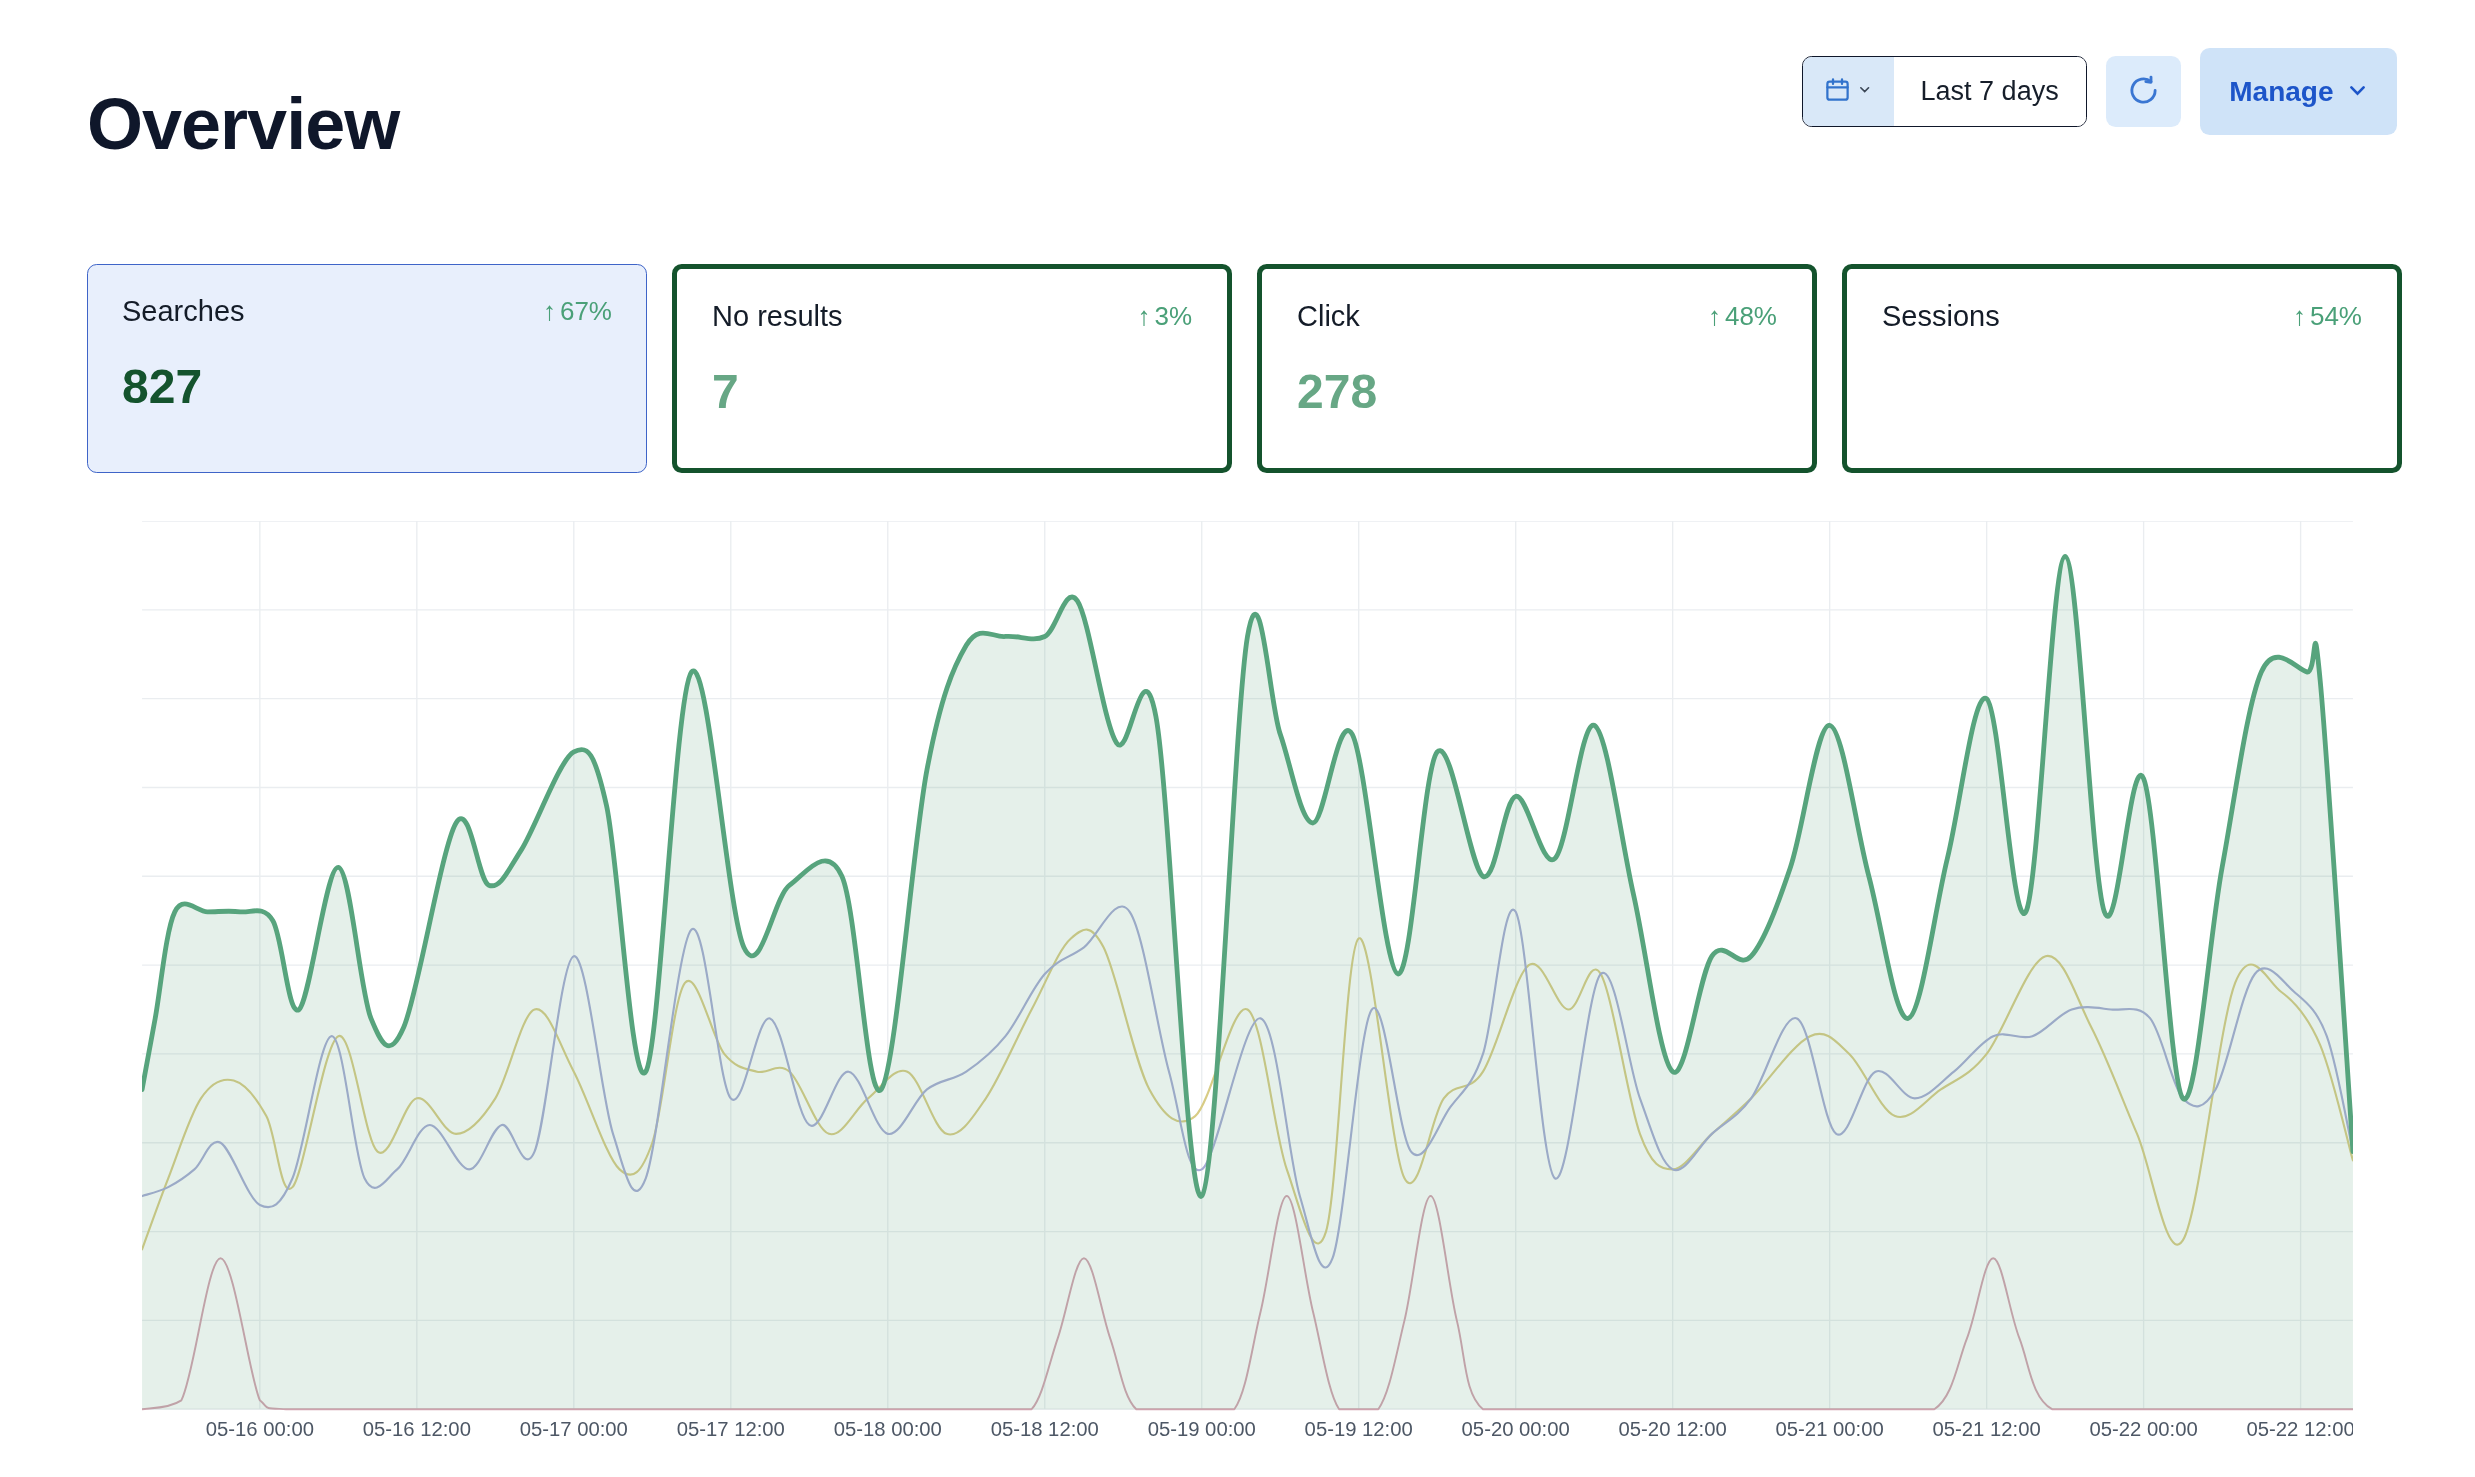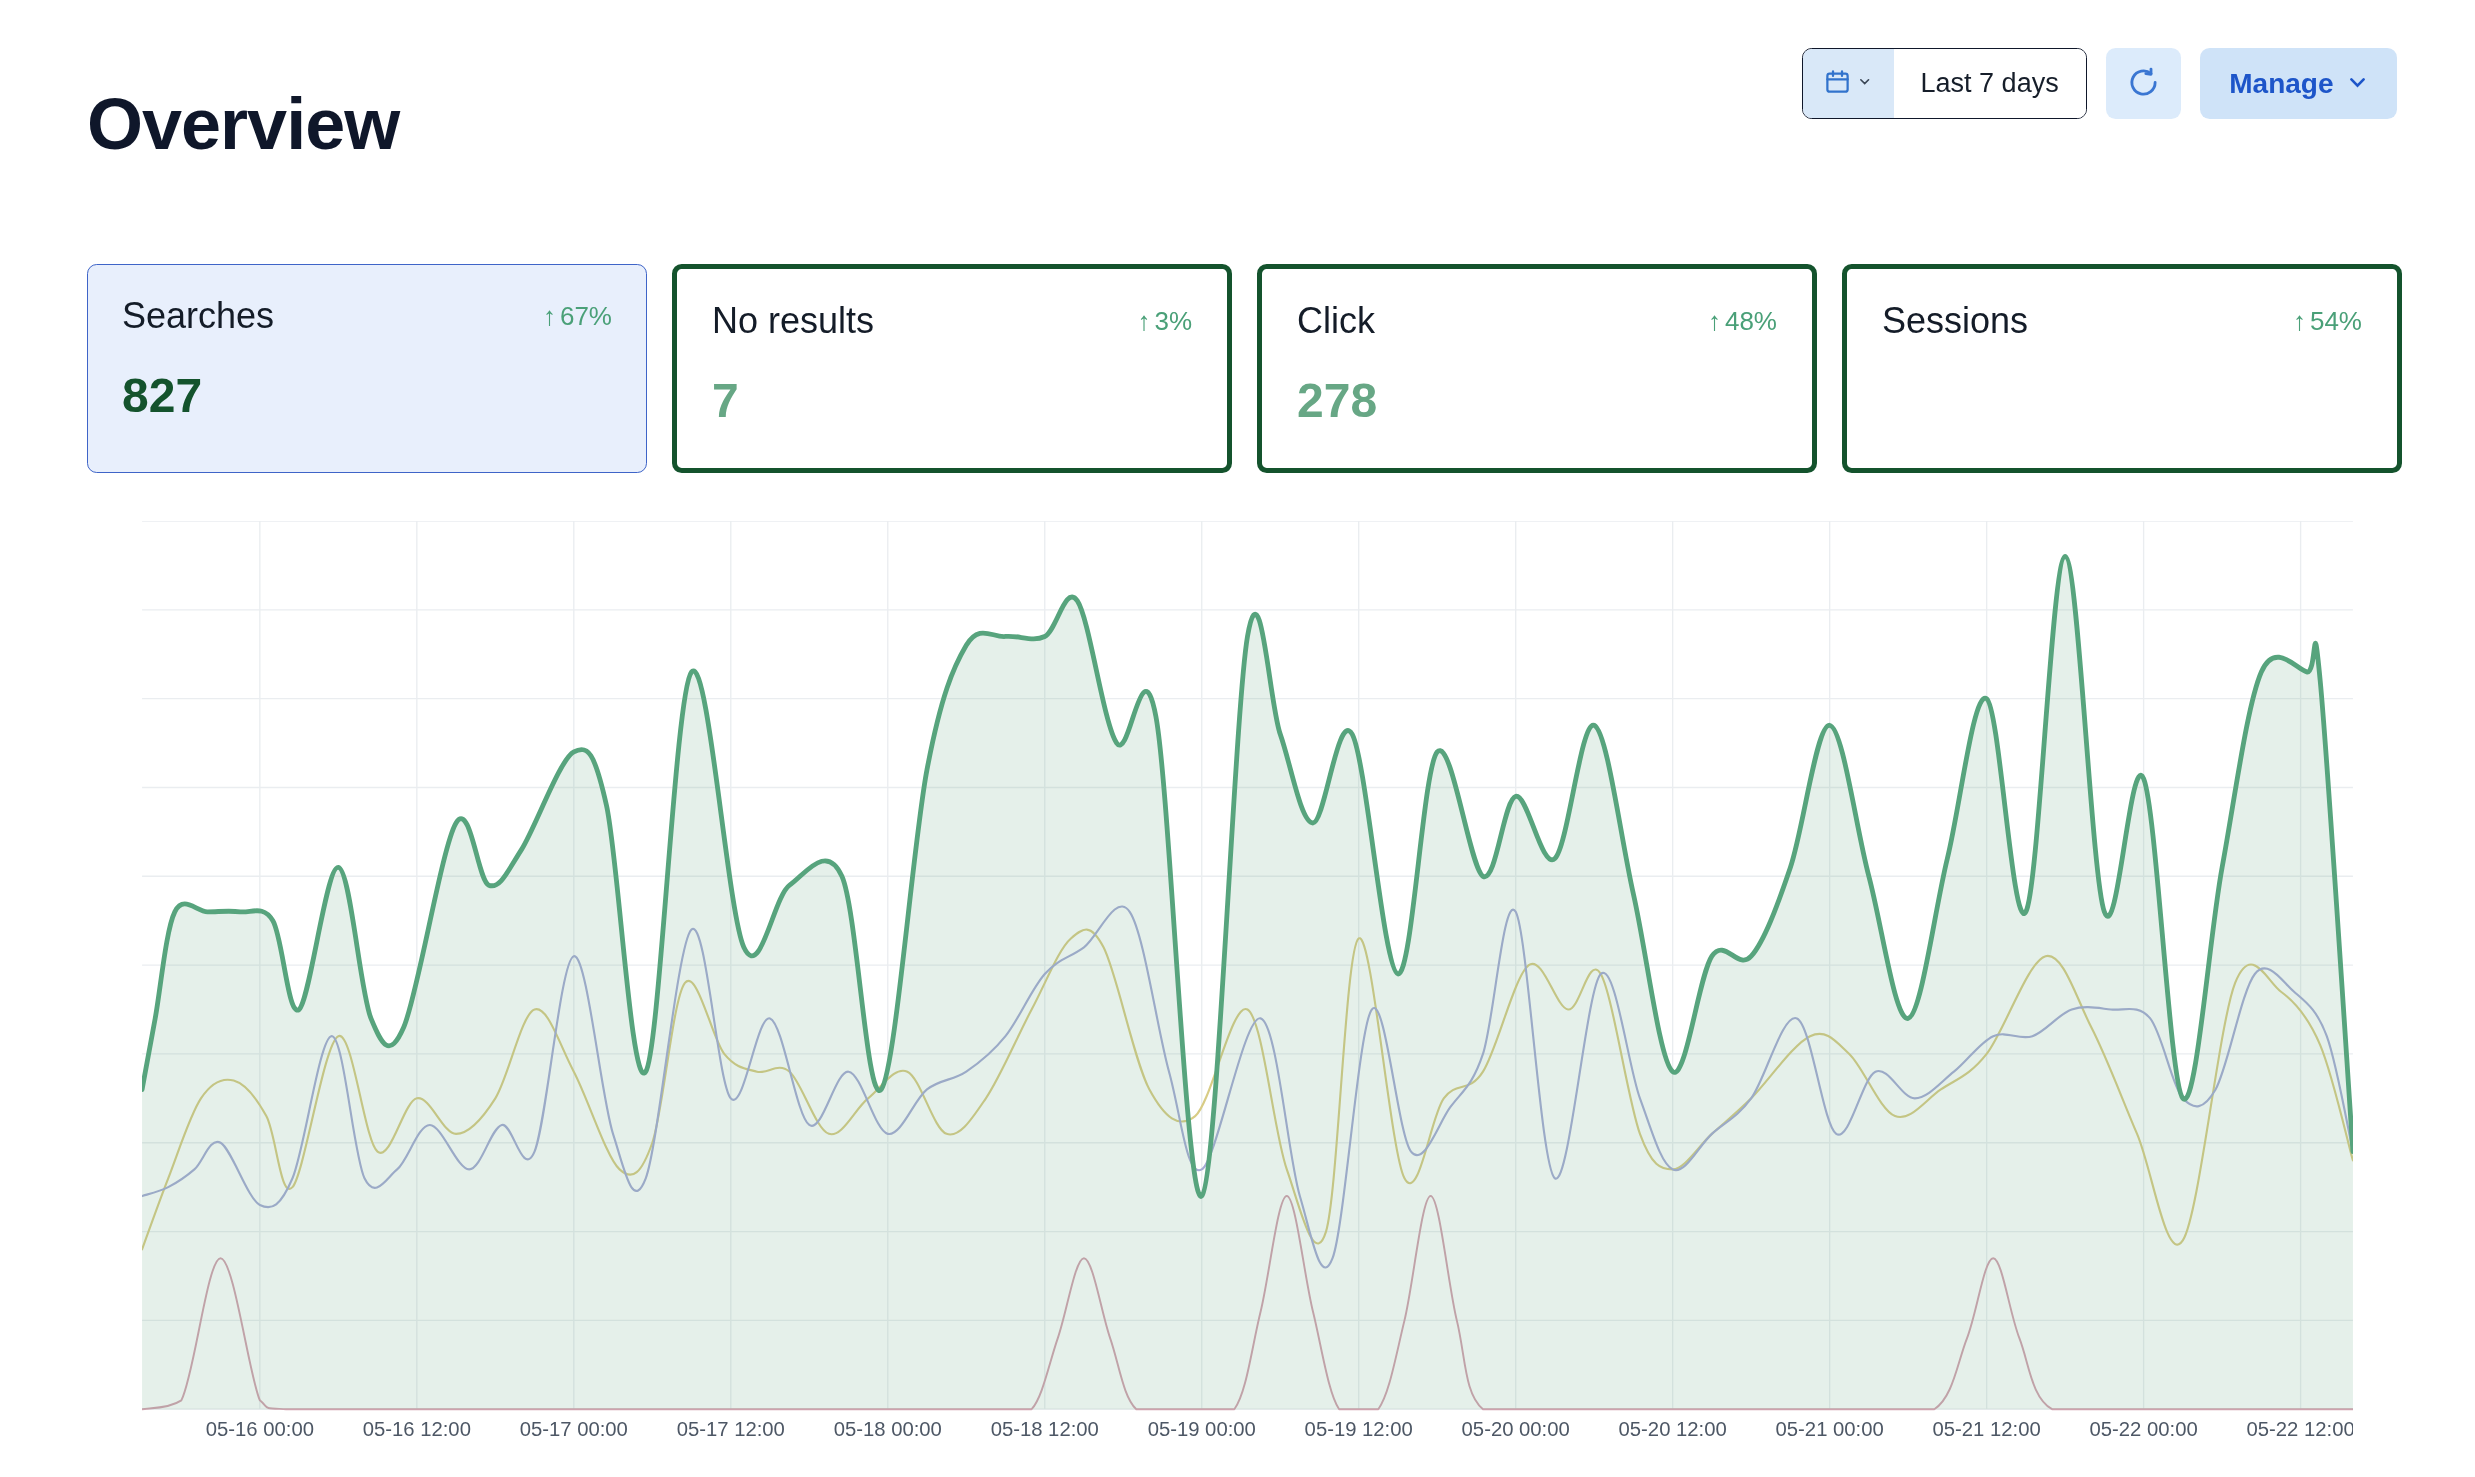--- a/index.html
+++ b/index.html
@@ -10,27 +10,27 @@
   .page-title{
     position:absolute;left:87px;top:35px;
     font-size:72px;font-weight:bold;color:#0f172a;letter-spacing:-1px;
   }
   
   .controls{position:absolute;top:48px;right:79px;display:flex;align-items:center;gap:19.3px;}
   .date-group{display:flex;height:71px;border:1px solid #0f172a;border-radius:9.7px;overflow:hidden;background:#fff;box-sizing:border-box;}
   .cal-seg{width:91px;background:#d9e8f8;display:flex;align-items:center;justify-content:center;gap:5.8px;cursor:pointer;}
   .date-label{display:flex;align-items:center;padding:0 27px;font-size:27px;color:#161e2a;background:#fff;cursor:pointer;}
   .icon-btn{width:75px;height:71px;border-radius:9.7px;background:#dcebfb;display:flex;align-items:center;justify-content:center;border:none;cursor:pointer;}
-  .manage-btn{height:71px;padding:0 29px;border-radius:9.7px;background:#cfe3f8;display:flex;align-items:center;gap:13.5px;font-size:28px;font-weight:bold;color:#1d55c9;border:none;cursor:pointer;}
+  .manage-btn{height:87px;padding:0 29px;border-radius:9.7px;background:#cfe3f8;display:flex;align-items:center;gap:13.5px;font-size:28px;font-weight:bold;color:#1d55c9;border:none;cursor:pointer;}
   
   .cards{position:absolute;left:87px;top:264px;display:flex;gap:25px;}
   .card{width:560px;height:209px;box-sizing:border-box;background:#ffffff;border:5px solid #14532d;border-radius:9.7px;padding:31px 35px;cursor:pointer;}
   .card.selected{background:#e8effc;border:1.9px solid #3e64c8;padding:30px 34px;}
   .card-top{display:flex;justify-content:space-between;align-items:center;}
-  .card-label{font-size:36px;color:#141c28;}
+  .card-label{font-size:29px;color:#141c28;}
   .card-delta{font-size:26px;color:#4aa078;display:flex;align-items:center;gap:3.9px;}
   .card-value{margin-top:31px;font-size:48px;font-weight:bold;color:#67a785;}
   .card.selected .card-value{color:#14532d;}
   
   .chart-wrap{position:absolute;left:142px;top:521px;width:2211px;height:922px;}
   .chart-wrap svg{font-family:inherit;display:block;}
   .chart-wrap line.grid{stroke:#eaedf0;stroke-width:1.4;}
   .chart-wrap text.tick{font-size:21px;fill:#4d5765;text-anchor:middle;}
 </style>
 </head>

